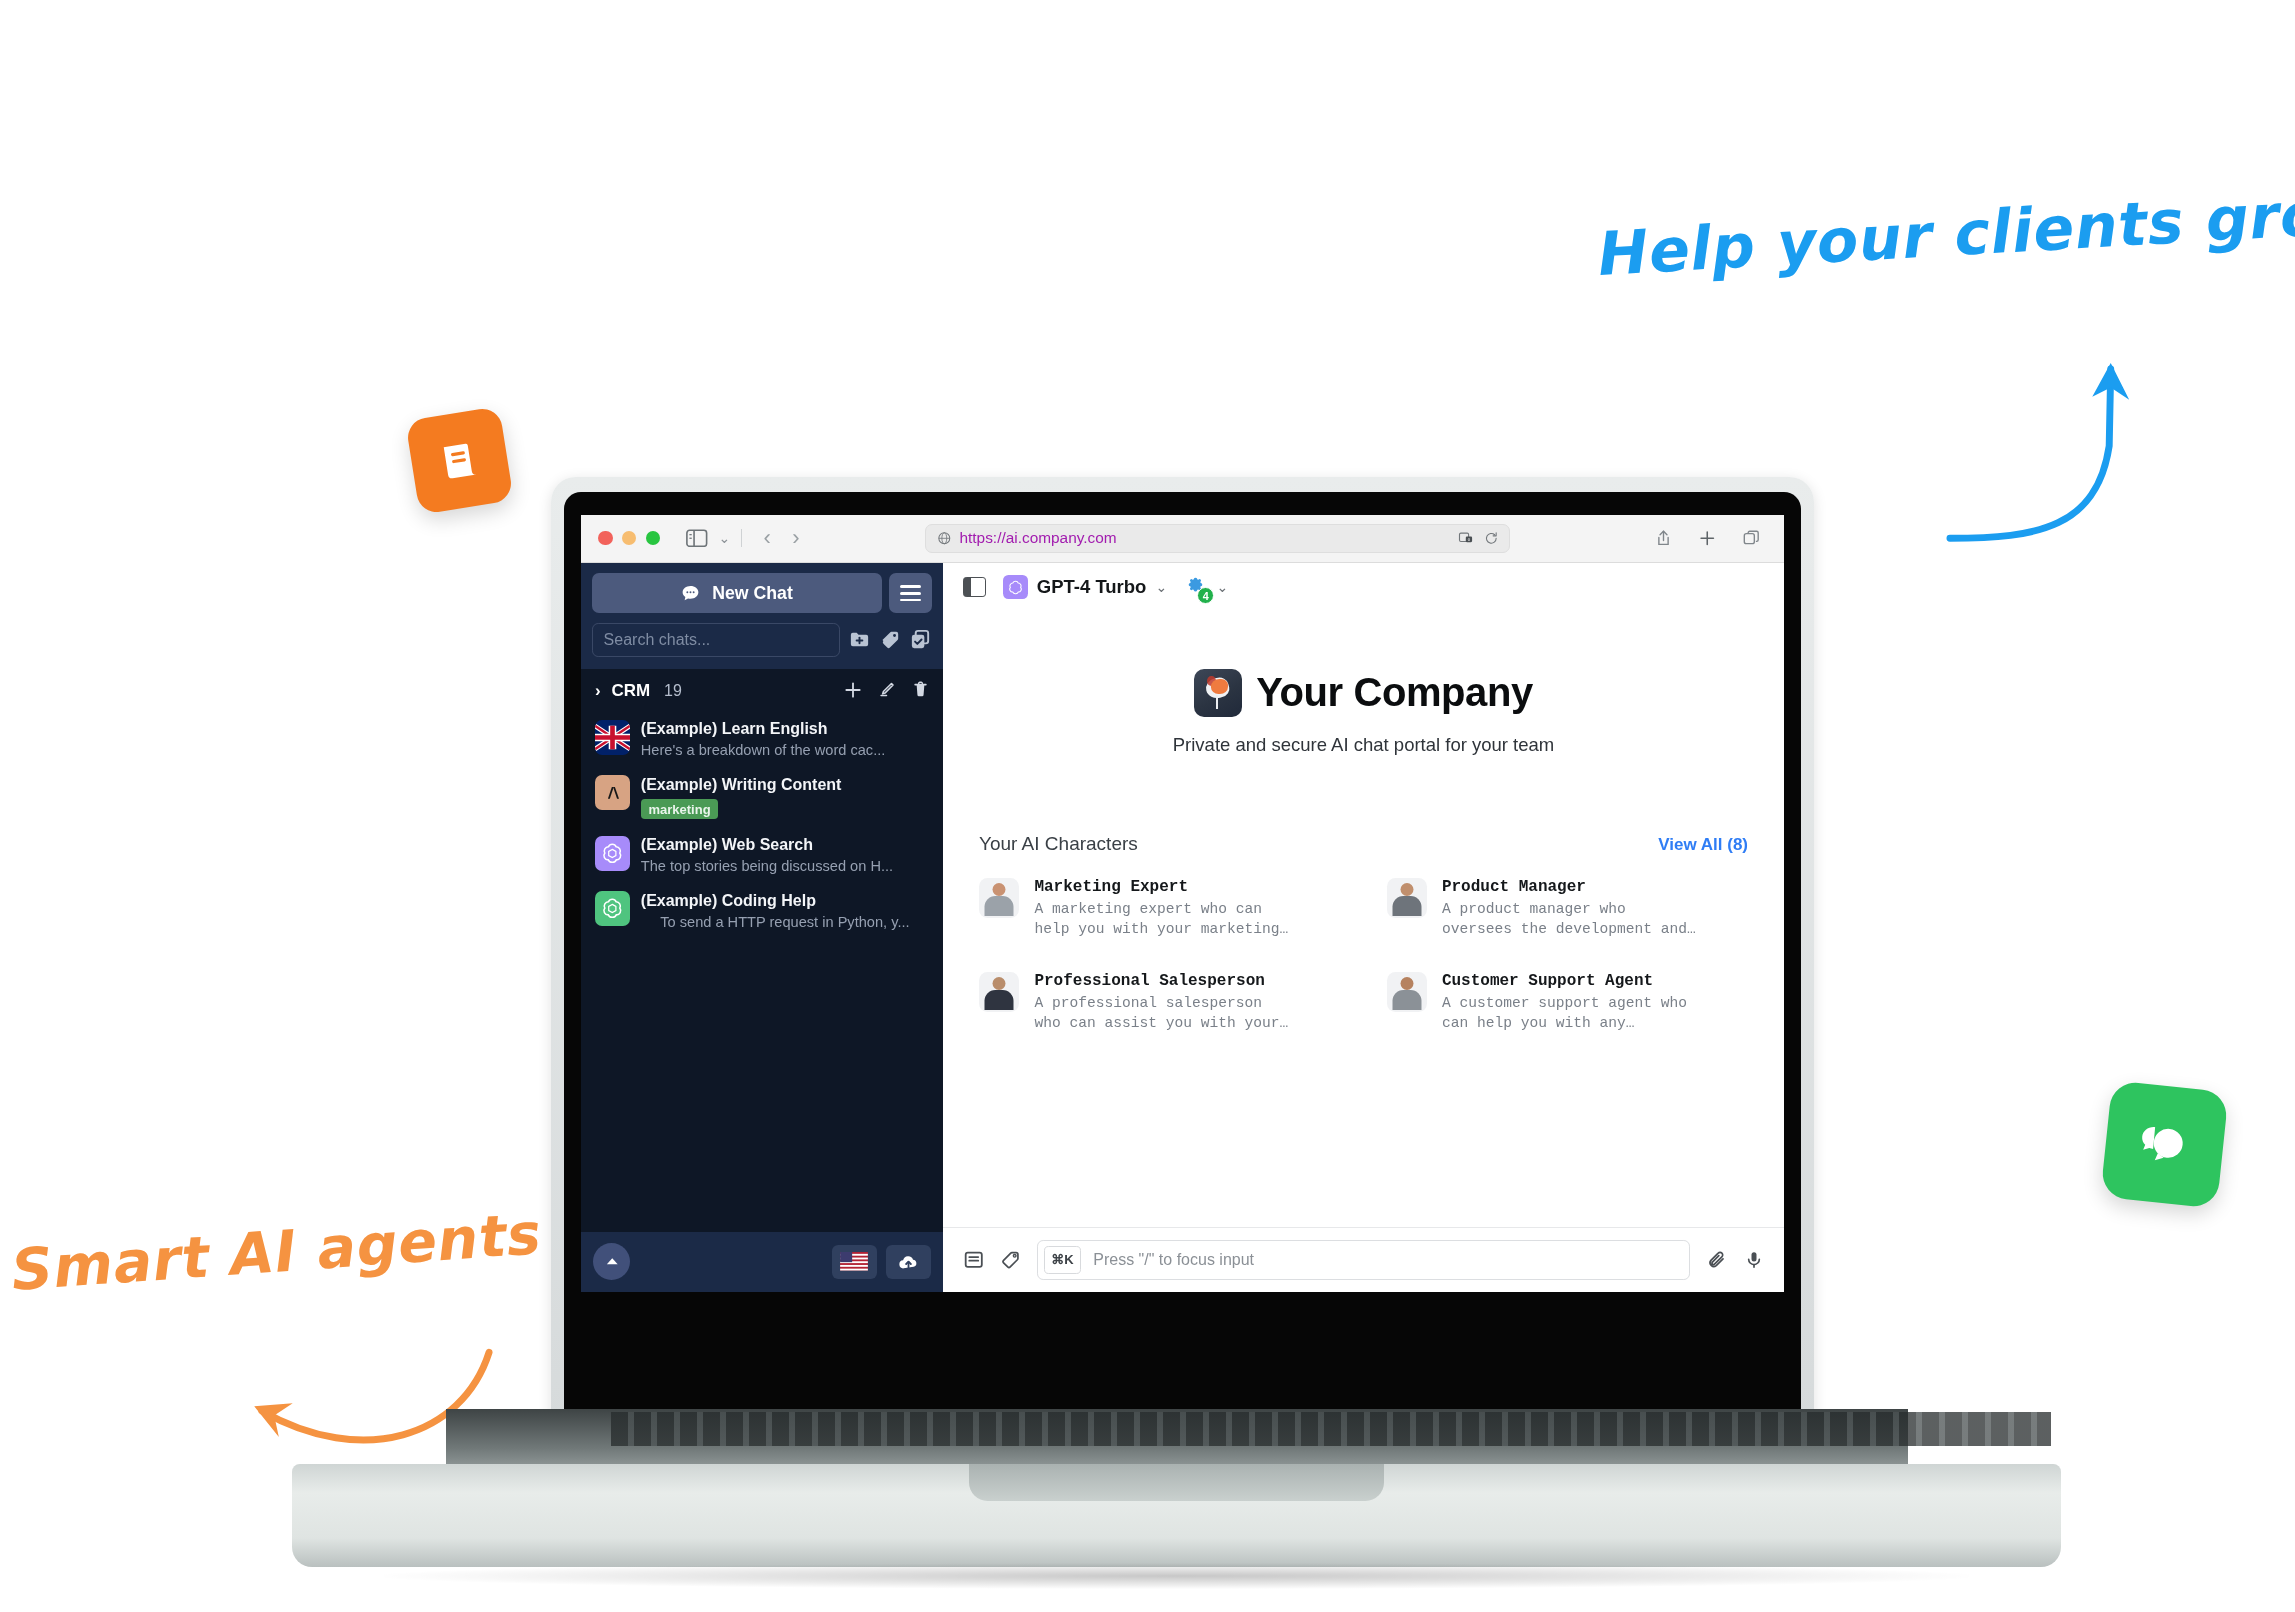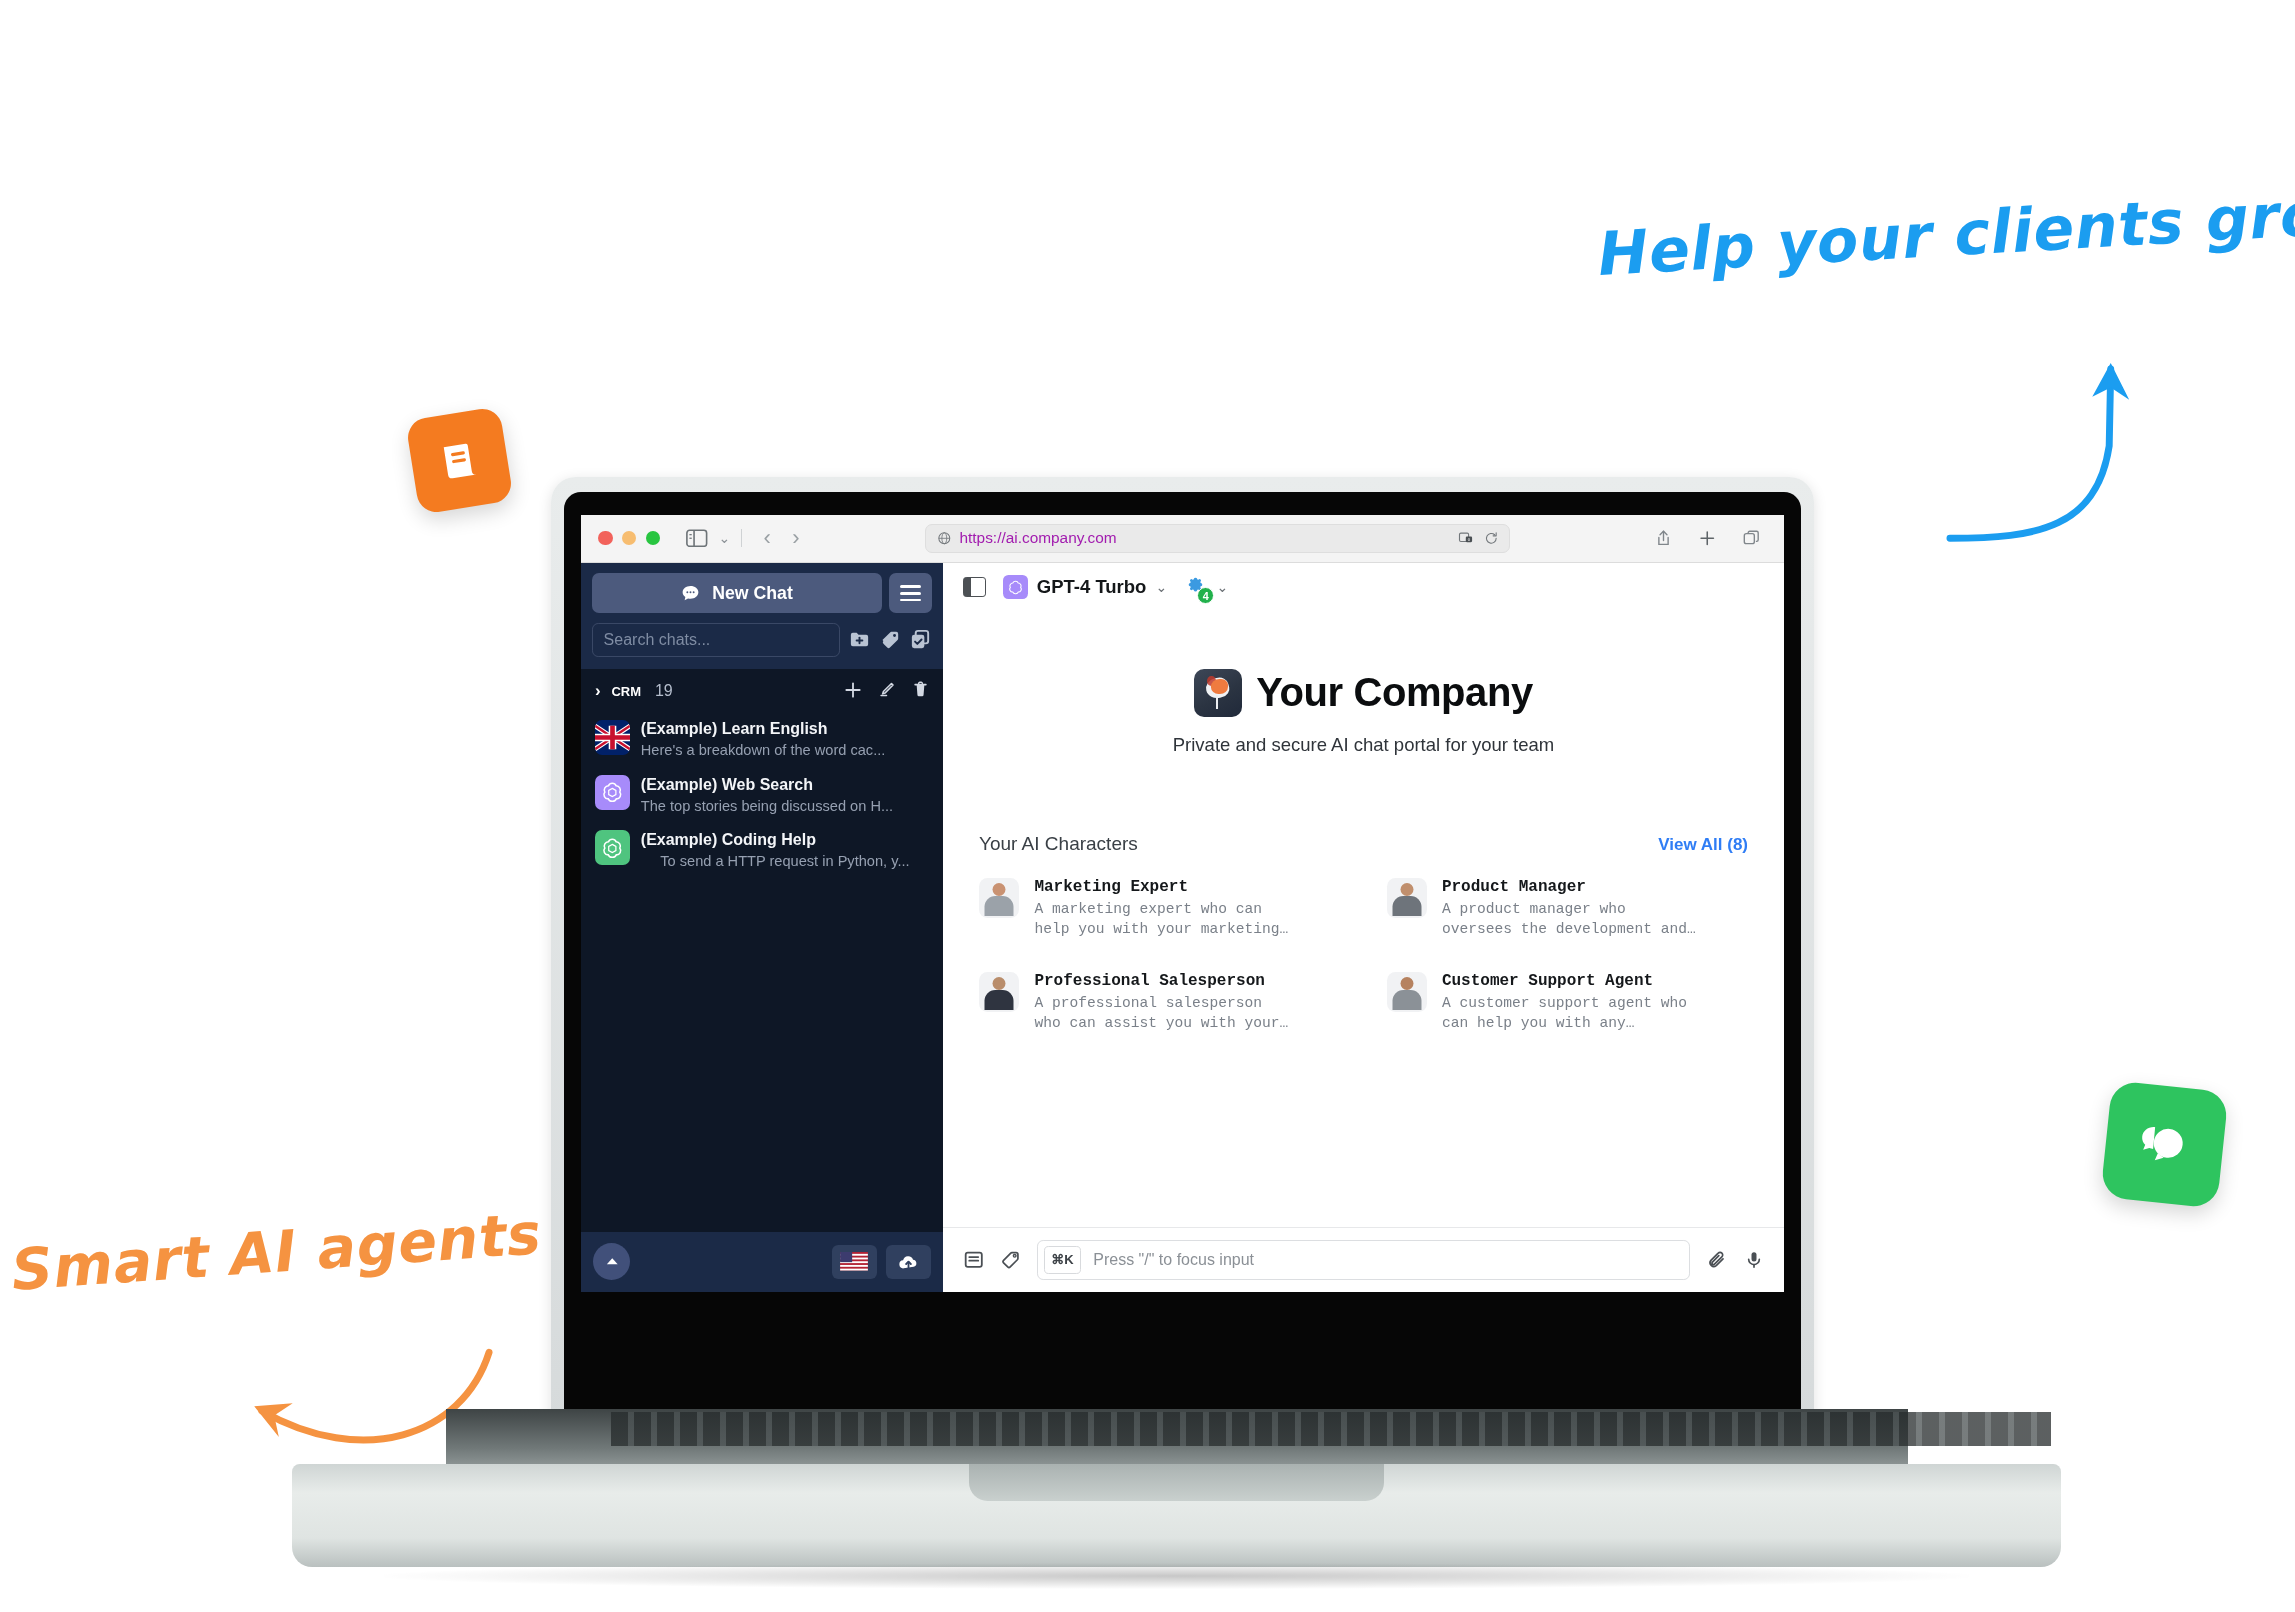--- a/index.html
+++ b/index.html
@@ -196,21 +196,21 @@
   #search-input::placeholder { color: #7f8ca3; }
   .sb-tool { color: #b9c3d3; display: flex; align-items: center; justify-content: center; cursor: pointer; }
 
   #folder-row {
     display: flex; align-items: center;
     padding: 10.8px 14px 9.2px 14px;
     gap: 10.8px;
     background: #0e1726;
   }
   #folder-caret { color: #fff; font-size: 17px; font-weight: 700; }
-  #folder-name { color: #fff; font-size: 13px; font-weight: 700; }
+  #folder-name { color: #fff; font-size: 17px; font-weight: 700; }
   #folder-count { color: #b4bdcc; font-size: 16px; font-weight: 400; margin-left: 3.1px; }
   #folder-actions { margin-left: auto; display: flex; align-items: center; gap: 15.4px; color: #d3d9e3; }
 
   #chat-list { flex: 1; overflow: hidden; padding: 0 0 7.7px 0; }
   .chat-item {
     display: flex; gap: 10.8px;
     padding: 7.7px 14px 9.2px 14px;
     cursor: pointer;
     align-items: flex-start;
   }
@@ -533,20 +533,32 @@
                     <path d="M30 0v40M0 20h60" stroke="#fff" stroke-width="13"></path>
                     <path d="M30 0v40M0 20h60" stroke="#C8102E" stroke-width="8"></path>
                   </svg>
                 </span>
                 <span class="chat-body">
                   <span class="chat-title" style="display:block;">(Example) Learn English</span>
                   <span class="chat-sub" style="display:block;">Here's a breakdown of the word cac...</span>
                 </span>
               </div>
 
+              <div class="chat-item">
+                <span class="chat-avatar" style="background:#d7a383;color:#181818;">
+                  <svg width="21.5" height="21.5" viewBox="0 0 24 24">
+                    <path d="M6.6 18.6L11 5.6h2.1l-4.4 13z" fill="#181818"></path>
+                    <path d="M12.4 5.6h2l4.6 13h-2.2z" fill="#181818"></path>
+                  </svg>
+                </span>
+                <span class="chat-body">
+                  <span class="chat-title" style="display:block;">(Example) Writing Content</span>
+                  <span class="chat-tag">marketing</span>
+                </span>
+              </div>
 
               <div class="chat-item">
                 <span class="chat-avatar" style="background:#a78bfa;">
                   <svg width="24.6" height="24.6" viewBox="0 0 24 24" fill="none">
                     <path d="M12 3.2a4.1 4.1 0 0 1 3.8 2.5 4.1 4.1 0 0 1 3.5 6.1 4.1 4.1 0 0 1-3.4 6.6A4.1 4.1 0 0 1 12 20.8a4.1 4.1 0 0 1-3.9-2.4 4.1 4.1 0 0 1-3.4-6.6 4.1 4.1 0 0 1 3.5-6.1A4.1 4.1 0 0 1 12 3.2z" stroke="#fff" stroke-width="1.5"></path>
                     <path d="M12 8.2l3.5 2v4l-3.5 2-3.5-2v-4z" stroke="#fff" stroke-width="1.2"></path>
                   </svg>
                 </span>
                 <span class="chat-body">
                   <span class="chat-title" style="display:block;">(Example) Web Search</span>

